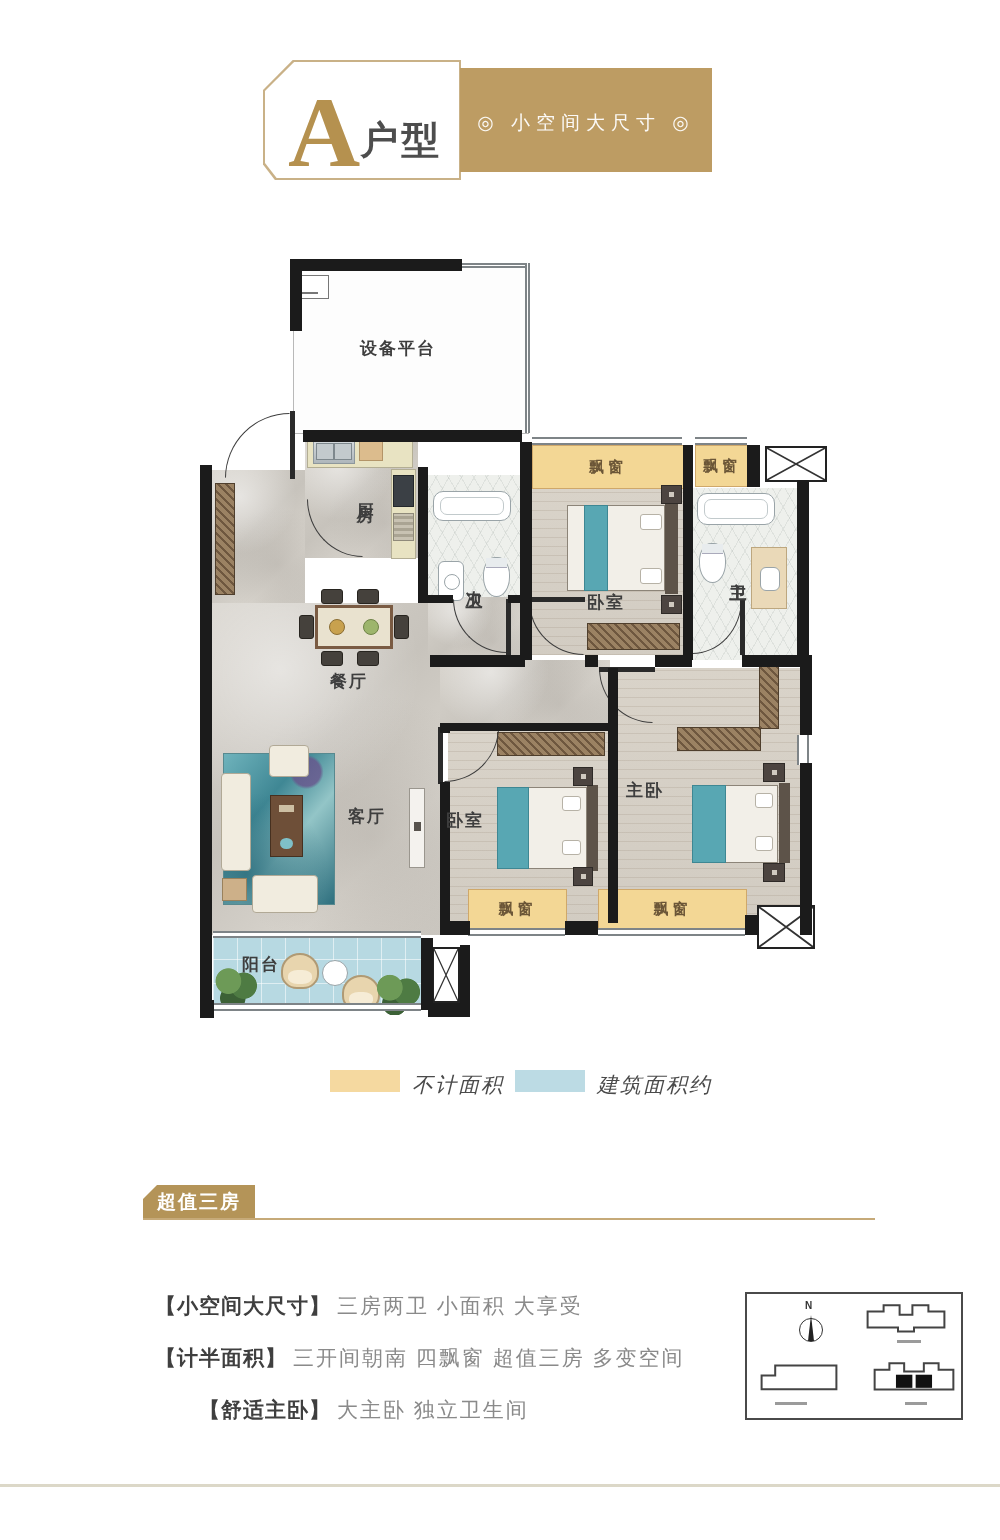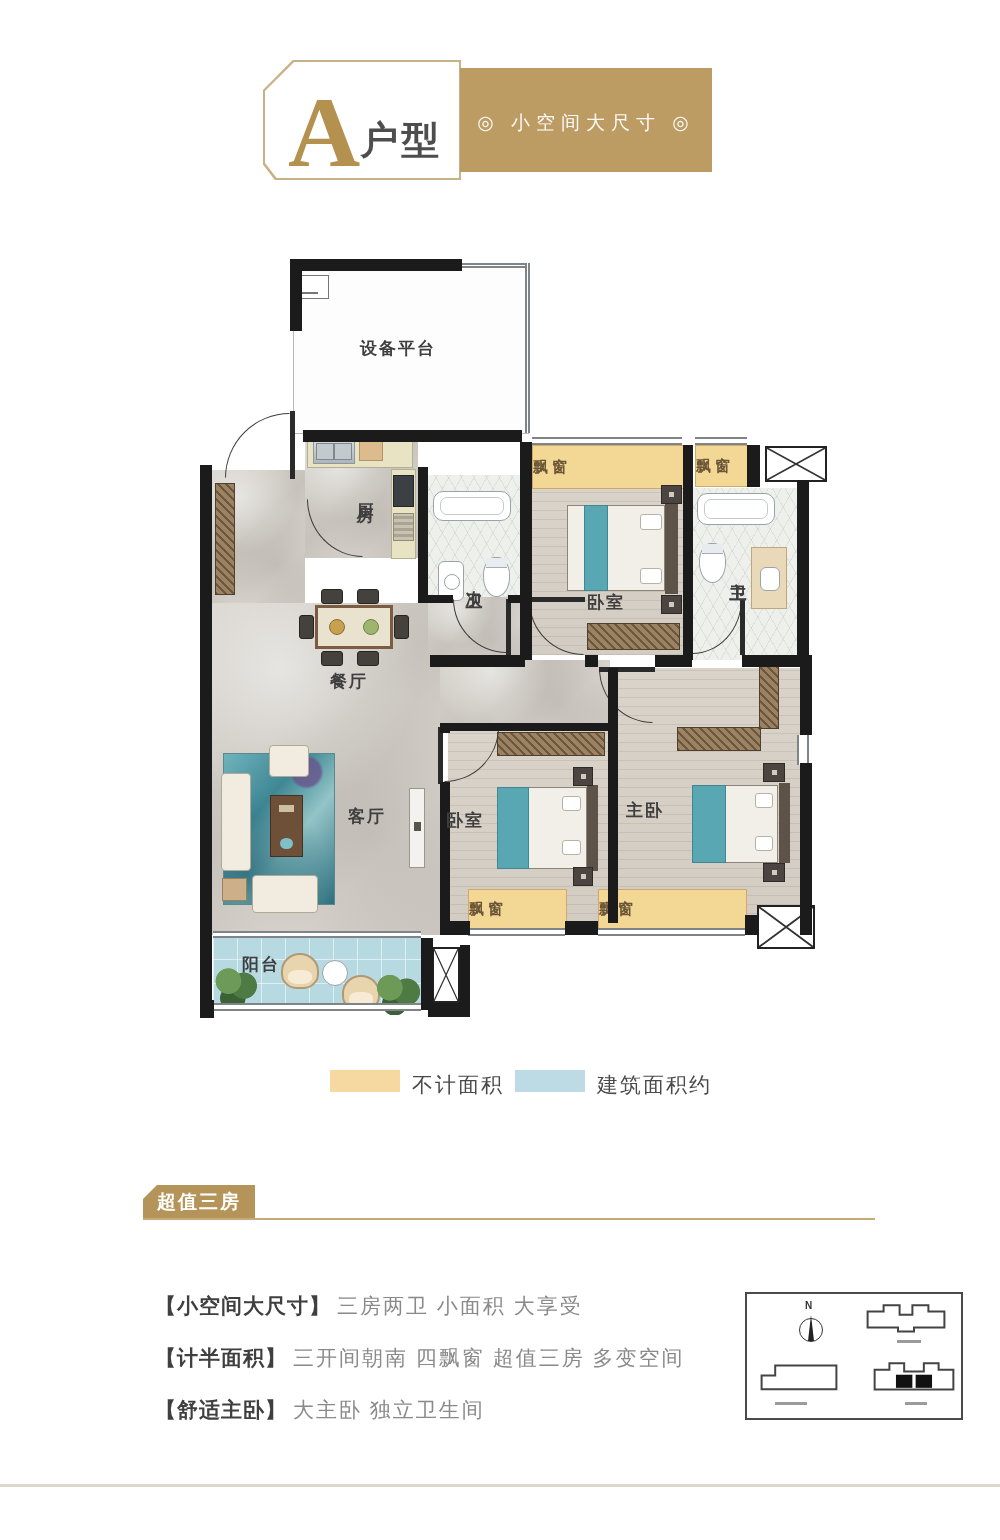--- a/index.html
+++ b/index.html
@@ -34,21 +34,21 @@
     linear-gradient(#d9d3c9,#d2ccc2);}
   .f-tile{position:absolute;z-index:1;background:
     repeating-linear-gradient(60deg,rgba(150,160,155,.18) 0 1px,transparent 1px 11px),
     repeating-linear-gradient(-60deg,rgba(150,160,155,.18) 0 1px,transparent 1px 11px),
     #eef0ec;}
   .f-balc{position:absolute;z-index:1;background:
     repeating-linear-gradient(0deg,rgba(255,255,255,.55) 0 1px,transparent 1px 24px),
     repeating-linear-gradient(90deg,rgba(255,255,255,.55) 0 1px,transparent 1px 24px),
     #b7d9e2;}
   .f-bay{position:absolute;z-index:2;background:#f3d795;border:1px solid #cfa86a;
-    display:flex;align-items:center;justify-content:flex-start;}
+    display:flex;align-items:center;justify-content:center;}
   .bay-label{font-size:15px;font-weight:700;color:#6b5637;letter-spacing:4px;}
   .winline{position:absolute;z-index:3;background:#fff;border-top:2px solid #7e8487;border-bottom:2px solid #7e8487;box-sizing:border-box;}
   .winlineV{position:absolute;z-index:3;background:#fff;border-left:2px solid #7e8487;border-right:2px solid #7e8487;box-sizing:border-box;}
   .xbox{position:absolute;z-index:5;background:#fff;border:2px solid #222;box-sizing:border-box;}
   .xbox svg{width:100%;height:100%;display:block;}
   .arc{position:absolute;z-index:4;border:1.6px solid #3c3c3c;box-sizing:border-box;}
   .arc.tl{border-radius:100% 0 0 0;border-right-color:transparent;border-bottom-color:transparent;}
   .arc.bl{border-radius:0 0 0 100%;border-right-color:transparent;border-top-color:transparent;}
   .arc.br{border-radius:0 0 100% 0;border-left-color:transparent;border-top-color:transparent;}
   .leaf{position:absolute;z-index:5;background:#2a2a2a;}
@@ -98,21 +98,21 @@
   .plant{background:radial-gradient(circle at 35% 35%,#6d9a57 0 30%,transparent 32%),
          radial-gradient(circle at 70% 45%,#4e7b43 0 32%,transparent 34%),
          radial-gradient(circle at 45% 72%,#3c6136 0 30%,transparent 32%);}
   .acunit{background:#fff;border:1.5px solid #777;}
   .acunit:before{content:"";position:absolute;left:10%;bottom:20%;width:55%;height:2px;background:#777;}
   .tvcab{background:#f4f2ee;border:1px solid #9a968e;}
   .tvcab:before{content:"";position:absolute;left:25%;top:42%;width:50%;height:12%;background:#57534d;}
   .sidetbl{background:#cdb089;border:1px solid #9a815c;}
   
   .sw{position:absolute;height:22px;width:70px;}
-  .legend-label{position:absolute;font-size:21px;color:#4a4a4a;letter-spacing:2px;}
+  .legend-label{position:absolute;font-size:21px;color:#4a4a4a;letter-spacing:2px;font-style:italic;}
   .tag{left:143px;top:1185px;width:112px;height:34px;background:#b49458;color:#fff;
     display:flex;align-items:center;justify-content:center;font-size:19px;font-weight:700;letter-spacing:2px;
     clip-path:polygon(14px 0,100% 0,100% 100%,0 100%,0 14px);}
   .gold-line{left:143px;top:1218px;width:732px;height:2px;background:#c6aa79;}
   .bullet{position:absolute;left:155px;font-size:21px;white-space:nowrap;}
   .bullet .bh{font-weight:700;color:#3f3f3f;letter-spacing:1px;}
   .bullet .bb{color:#8a8a8a;letter-spacing:2px;margin-left:6px;}
   
   .sitemap{left:745px;top:1292px;width:218px;height:128px;border:2px solid #4a4a4a;background:#fff;box-sizing:border-box;}
   .north{position:absolute;left:52px;top:24px;width:24px;height:24px;border:1.5px solid #333;border-radius:50%;box-sizing:border-box;}
@@ -304,39 +304,39 @@
   <div class="furn plant" style="left:178px;top:718px;width:48px;height:42px;"></div>
 
   <div class="rlabel" style="left:128px;top:82px;width:150px;height:22px;">设备平台</div>
   <div class="rlabel vert" style="left:157px;top:206px;width:26px;height:62px;">厨房</div>
   <div class="rlabel vert" style="left:268px;top:296px;width:22px;height:58px;">次卫</div>
   <div class="rlabel" style="left:368px;top:336px;width:86px;height:22px;">卧室</div>
   <div class="rlabel vert" style="left:532px;top:286px;width:22px;height:62px;">主卫</div>
   <div class="rlabel" style="left:132px;top:416px;width:44px;height:20px;">餐厅</div>
   <div class="rlabel" style="left:148px;top:550px;width:48px;height:22px;">客厅</div>
   <div class="rlabel" style="left:246px;top:554px;width:48px;height:22px;">卧室</div>
-  <div class="rlabel" style="left:426px;top:544px;width:48px;height:22px;font-family:Liberation Mono, monospace;">主卧</div>
+  <div class="rlabel" style="left:426px;top:524px;width:48px;height:22px;font-family:Liberation Mono, monospace;">主卧</div>
   <div class="rlabel" style="left:40px;top:698px;width:52px;height:22px;">阳台</div>
 </div>
 
 <div class="ab sw" style="left:330px;top:1070px;background:#f5d9a0;"></div>
 <div class="legend-label" style="left:412px;top:1071px;">不计面积</div>
 <div class="ab sw" style="left:515px;top:1070px;background:#bcdbe4;"></div>
 <div class="legend-label" style="left:597px;top:1071px;">建筑面积约</div>
 
 <div class="ab tag">超值三房</div>
 <div class="ab gold-line"></div>
 
 <div class="bullet" style="top:1292px;">
   <span class="bh">【小空间大尺寸】</span><span class="bb">三房两卫 小面积 大享受</span>
 </div>
 <div class="bullet" style="top:1344px;">
   <span class="bh">【计半面积】</span><span class="bb">三开间朝南 四飘窗 超值三房 多变空间</span>
 </div>
-<div class="bullet" style="top:1396px;">
+<div class="bullet" style="top:1396px;margin-left:44px;">
   <span class="bh">【舒适主卧】</span><span class="bb">大主卧 独立卫生间</span>
 </div>
 
 <div class="ab sitemap">
   <span class="north-n">N</span>
   <div class="north"></div>
   <svg class="bldg" style="left:118px;top:8px;width:82px;height:32px;" viewBox="0 0 100 40">
     <path d="M2 12 L22 12 L22 4 L42 4 L42 16 L58 16 L58 4 L78 4 L78 12 L98 12 L98 32 L60 32 L60 37 L40 37 L40 32 L2 32 Z" fill="#fff" stroke="#444" stroke-width="2" vector-effect="non-scaling-stroke"></path>
   </svg>
   <div class="smudge" style="left:150px;top:46px;width:24px;"></div>

